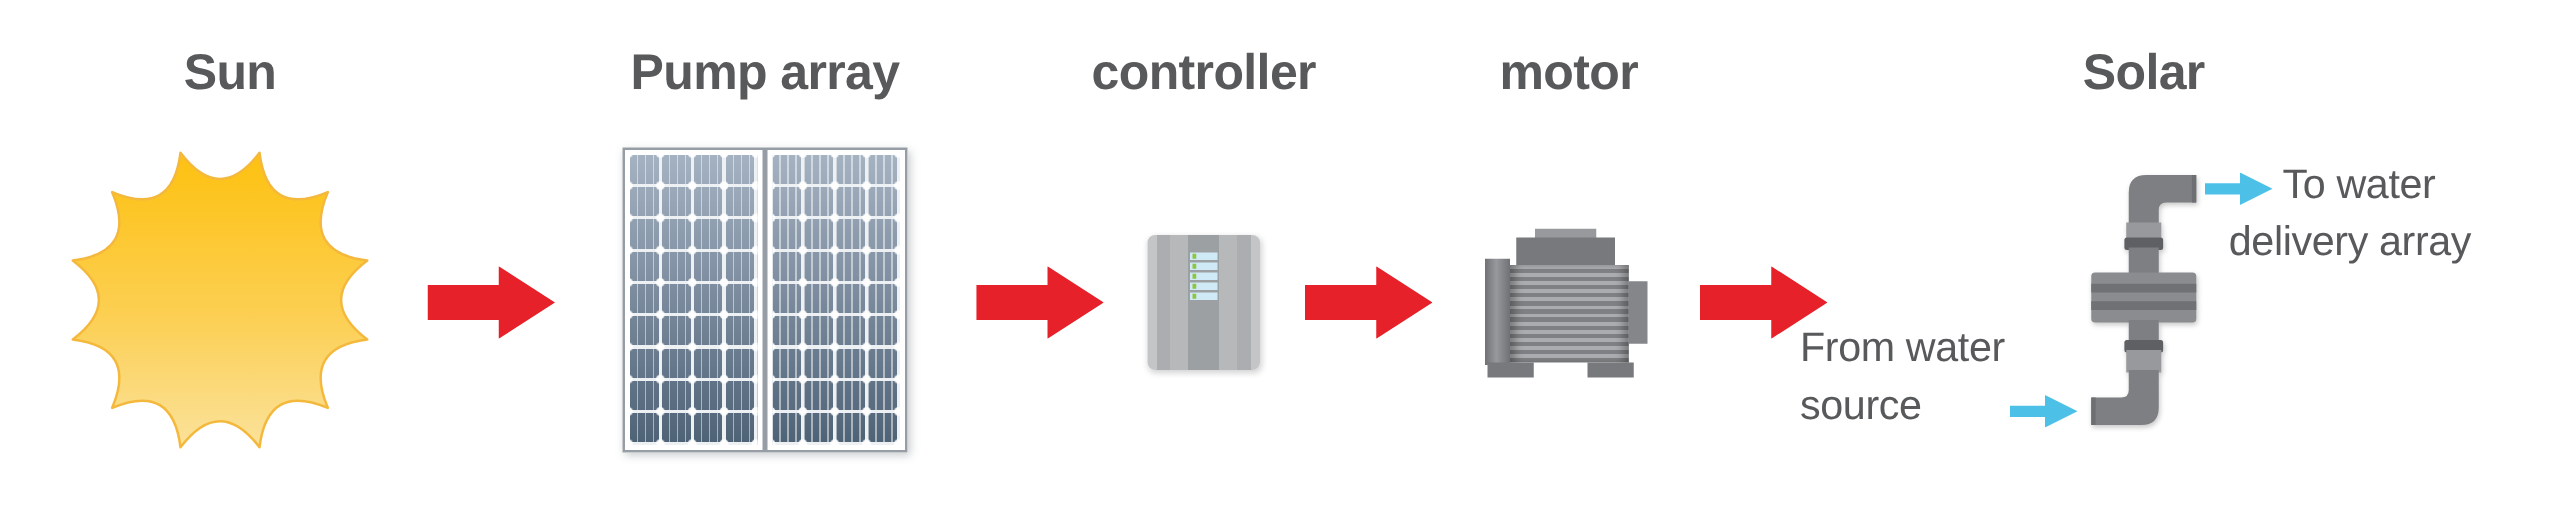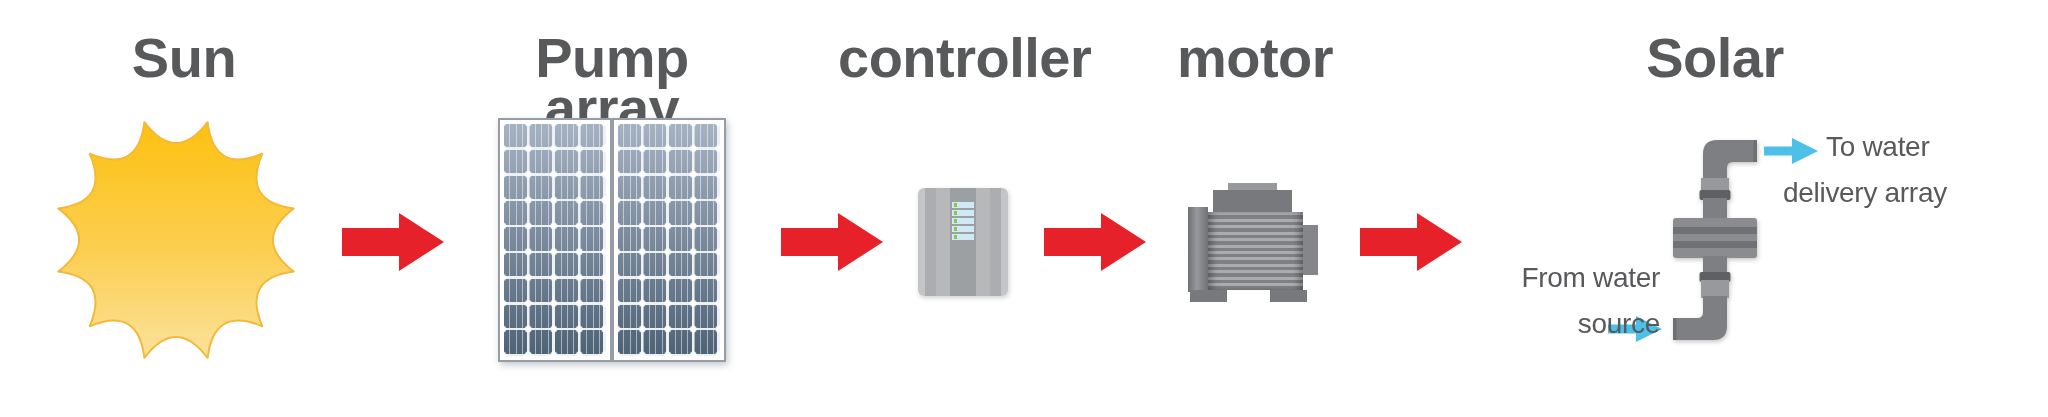--- a/index.html
+++ b/index.html
@@ -2,25 +2,25 @@
 <html style="--arrow-red: #e62129; --arrow-blue: #4dc0e8; --label-text: #58595b; --sun-top: #fdc110; --sun-mid: #fccf52; --sun-bottom: #fbe29b; --sun-stroke: #f4b93c; --panel-top: #a5b2c2; --panel-bottom: #4e6276; --pipe-gray: #7d7f82; --led-green: #8dc63f; --display-blue: #cfeaf6;"><head>
 <meta charset="utf-8">
 <style>
   html,body{margin:0;padding:0;background:#fff;}
   #canvas{
     position:relative;width:2048px;height:417px;background:#ffffff;overflow:hidden;
     font-family:"Liberation Sans",sans-serif;color:var(--label-text,#58595b);
   }
   .node-label{
     position:absolute;width:250px;top:33px;text-align:center;
-    font-size:56px;font-weight:700;line-height:50px;letter-spacing:-0.5px;
+    font-size:40px;font-weight:700;line-height:50px;letter-spacing:-0.5px;
     color:var(--label-text,#58595b);
   }
   .annotation{
-    position:absolute;font-size:28px;font-weight:400;line-height:46px;
+    position:absolute;font-size:33px;font-weight:400;line-height:46px;
     letter-spacing:-0.3px;color:var(--label-text,#58595b);white-space:nowrap;
   }
   svg{position:absolute;display:block;}
   .red-fill{fill:var(--arrow-red,#e62129);}
   .blue-fill{fill:var(--arrow-blue,#4dc0e8);}
   .pipe{fill:var(--pipe-gray,#7d7f82);}
 
   
   #solar-array{
     position:absolute;left:498px;top:118px;width:228px;height:244px;
@@ -168,20 +168,20 @@
     <rect x="23" y="188" width="3.5" height="22" fill="#6d6f72"></rect>
   </svg>
 
   <svg style="left:1764px;top:138px" width="54" height="26" viewBox="0 0 54 26">
     <polygon class="blue-fill" points="0,8.5 28,8.5 28,0 54,13 28,26 28,17.5 0,17.5"></polygon>
   </svg>
   <svg style="left:1608px;top:316px" width="54" height="26" viewBox="0 0 54 26">
     <polygon class="blue-fill" points="0,8.5 28,8.5 28,0 54,13 28,26 28,17.5 0,17.5"></polygon>
   </svg>
 
-  <div class="annotation" style="left:1440px;top:255px;width:220px;text-align:right">
+  <div class="annotation" style="left:1440px;top:255px;width:220px;text-align:left">
     <div>From water</div>
     <div>source</div>
   </div>
   <div class="annotation" style="left:1826px;top:124px">To water</div>
   <div class="annotation" style="left:1783px;top:170px">delivery array</div>
 
 </div>
 
 </body></html>

